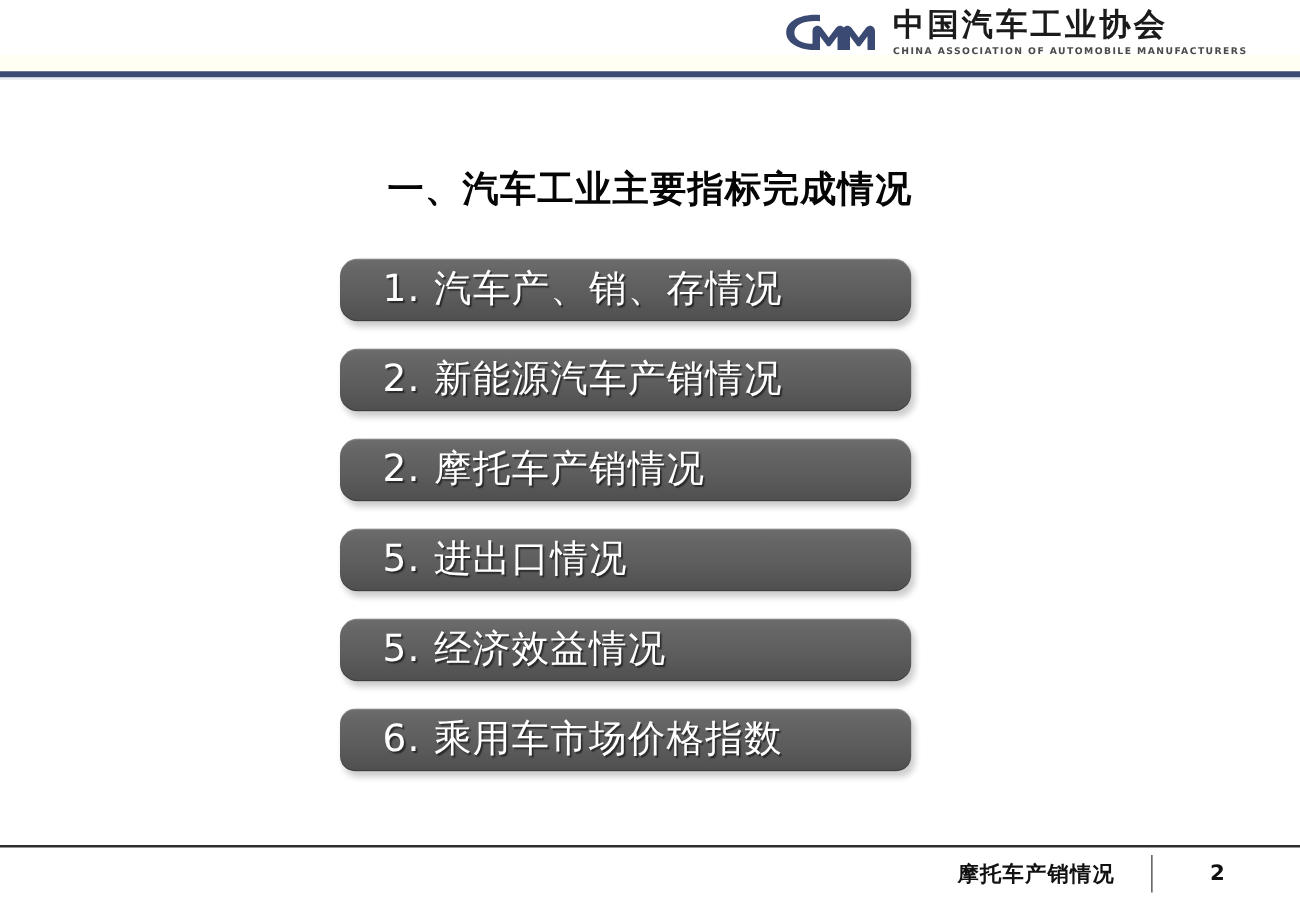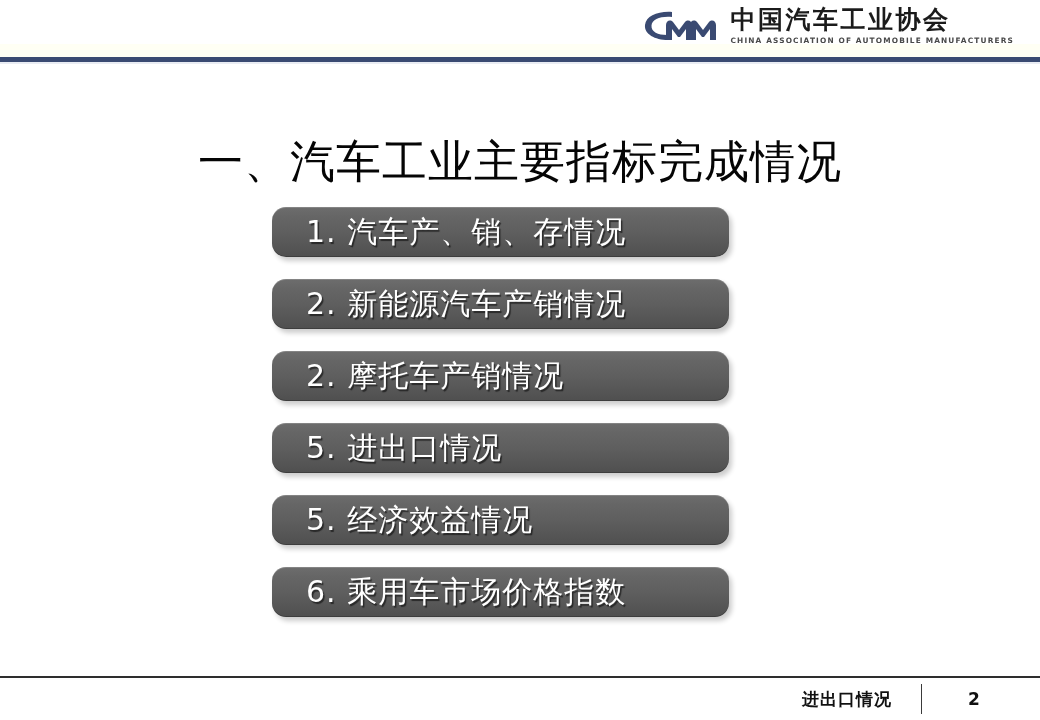--- a/index.html
+++ b/index.html
@@ -49,21 +49,21 @@
     left: 0;
     top: 62px;
     width: 1040px;
     height: 2px;
     background: #e9ecf3;
   }
 
   
   .logo {
     position: absolute;
-    right: 26px;
+    right: 42px;
     top: 6px;
     display: flex;
     align-items: center;
     gap: 10px;
   }
   .logo-mark {
     width: 78px;
     height: 36px;
     flex: 0 0 auto;
     display: block;
@@ -96,22 +96,22 @@
   }
 
   
   .slide-title {
     position: absolute;
     left: 0;
     top: 132px;
     width: 1040px;
     text-align: center;
     font-family: "DejaVu Sans", "Liberation Sans", sans-serif;
-    font-size: 45px;
-    font-weight: 400;
+    font-size: 29px;
+    font-weight: 700;
     color: #050505;
     letter-spacing: 1px;
     white-space: nowrap;
   }
 
   
   .menu {
     position: absolute;
     left: 272px;
     top: 207px;
@@ -132,20 +132,21 @@
     box-shadow: 3px 4px 5px rgba(0, 0, 0, 0.20),
                 inset 0 1px 0 rgba(255, 255, 255, 0.16),
                 inset 0 -1px 0 rgba(0, 0, 0, 0.22);
     display: flex;
     align-items: center;
     box-sizing: border-box;
     padding-left: 34px;
   }
   .menu-item:last-child {
     margin-bottom: 12px;
+    border-radius: 12px;
   }
   .menu-label {
     font-family: "DejaVu Sans", "Liberation Sans", sans-serif;
     font-size: 30px;
     font-weight: 400;
     color: #ffffff;
     letter-spacing: 1px;
     line-height: 1;
     text-shadow: 1.5px 1.5px 1px rgba(0, 0, 0, 0.55);
     white-space: nowrap;
@@ -247,18 +248,18 @@
     </div>
 
     <div class="menu-item">
       <span class="menu-label">6. 乘用车市场价格指数</span>
     </div>
 
   </div>
 
   <div class="footer-rule"></div>
   <div class="footer">
-    <div class="footer-label">进出口情况</div>
+    <div class="footer-label">摩托车产销情况</div>
     <div class="footer-sep"></div>
     <div class="footer-page">2</div>
   </div>
 
 </div>
 
 </body></html>

